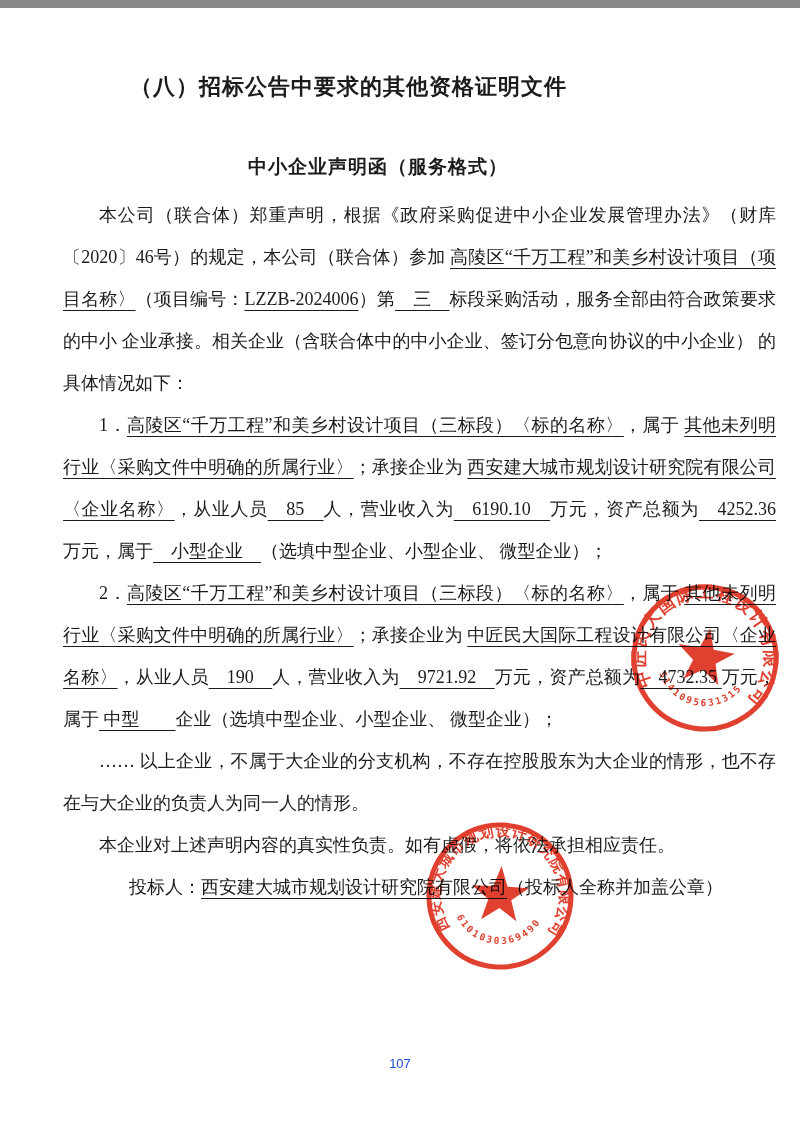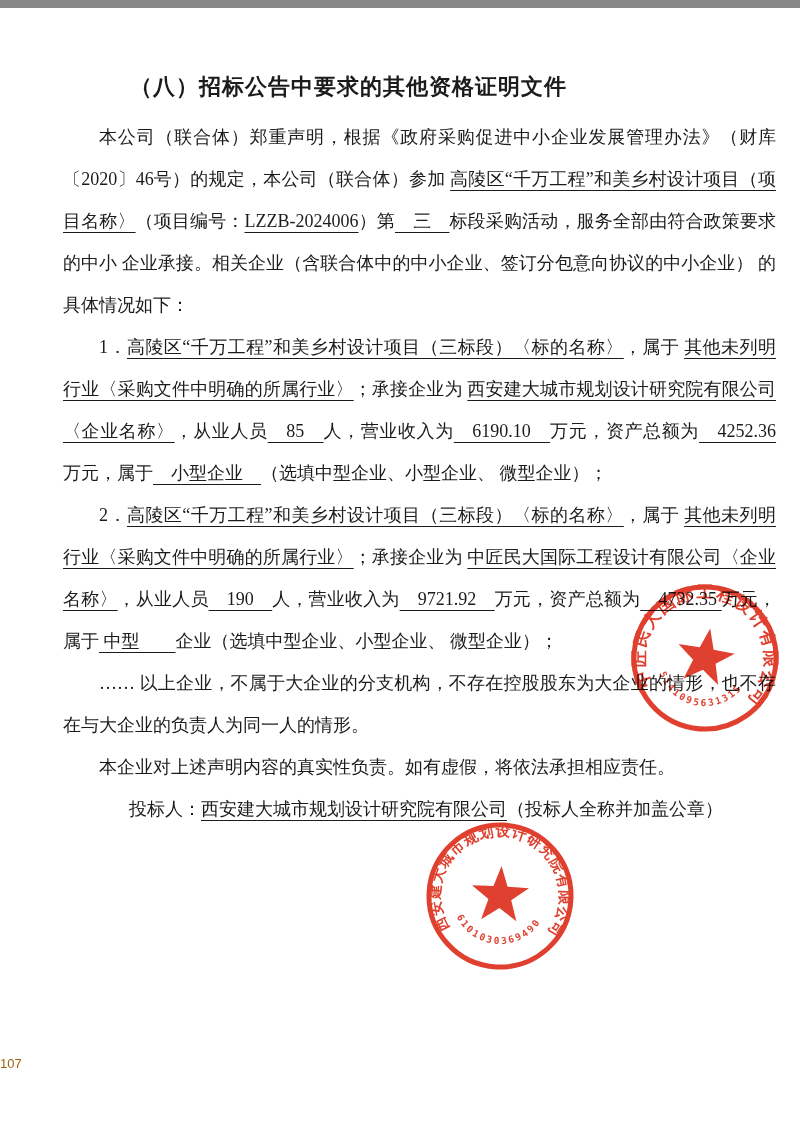--- a/index.html
+++ b/index.html
@@ -53,22 +53,23 @@
     padding-left:66px;
   }
   p.date-line{
     text-indent:0;
     padding-left:136px;
   }
   .page-number{
     position:absolute;
     left:0;right:0;
     top:1048px;
+    text-align:center;
     font-size:13px;
-    color:#a16207;
+    color:#1d4ed8;
     font-family:"Liberation Sans","DejaVu Sans",sans-serif;
   }
   
   .stamp{
     position:absolute;
     width:160px;height:160px;
     mix-blend-mode:multiply;
     opacity:.9;
     pointer-events:none;
   }
@@ -97,20 +98,21 @@
   }
 </style>
 </head>
 <body>
 
 <div class="page">
 
   <h2 class="section-heading">（八）招标公告中要求的其他资格证明文件</h2>
 
 
+  <h3 class="form-title">中小企业声明函（服务格式）</h3>
 
   <div class="body-text">
     <p><span>本公司（联合体）郑重声明，根据《政府采购促进中小企业发展管理办法》（财库〔2020〕46号）的规定，本公司（联合体）参加 </span><span class="u">高陵区“千万工程”和美乡村设计项目（项目名称〉</span><span>（项目编号：</span><span class="u">LZZB-2024006</span><span>）第</span><span class="u">　三　</span><span>标段采购活动，服务全部由符合政策要求的中小 企业承接。相关企业（含联合体中的中小企业、签订分包意向协议的中小企业） 的具体情况如下：</span></p>
     <p><span>1．</span><span class="u">高陵区“千万工程”和美乡村设计项目（三标段）〈标的名称〉</span><span>，属于 </span><span class="u">其他未列明行业〈采购文件中明确的所属行业〉</span><span>；承接企业为 </span><span class="u">西安建大城市规划设计研究院有限公司〈企业名称〉</span><span>，从业人员</span><span class="u">　85　</span><span>人，营业收入为</span><span class="u">　6190.10　</span><span>万元，资产总额为</span><span class="u">　4252.36 </span><span>万元，属于</span><span class="u">　小型企业　</span><span>（选填中型企业、小型企业、 微型企业）；</span></p>
     <p><span>2．</span><span class="u">高陵区“千万工程”和美乡村设计项目（三标段）〈标的名称〉</span><span>，属于 </span><span class="u">其他未列明行业〈采购文件中明确的所属行业〉</span><span>；承接企业为 </span><span class="u">中匠民大国际工程设计有限公司〈企业名称〉</span><span>，从业人员</span><span class="u">　190　</span><span>人，营业收入为</span><span class="u">　9721.92　</span><span>万元，资产总额为</span><span class="u">　4732.35 </span><span>万元，属于</span><span class="u"> 中型　　</span><span>企业（选填中型企业、小型企业、 微型企业）；</span></p>
     <p><span>…… 以上企业，不属于大企业的分支机构，不存在控股股东为大企业的情形，也不存在与大企业的负责人为同一人的情形。</span></p>
     <p><span>本企业对上述声明内容的真实性负责。如有虚假，将依法承担相应责任。</span></p>
     <p class="signature-line"><span>投标人：</span><span class="u">西安建大城市规划设计研究院有限公司</span><span>（投标人全称并加盖公章）</span></p>
   </div>
 

